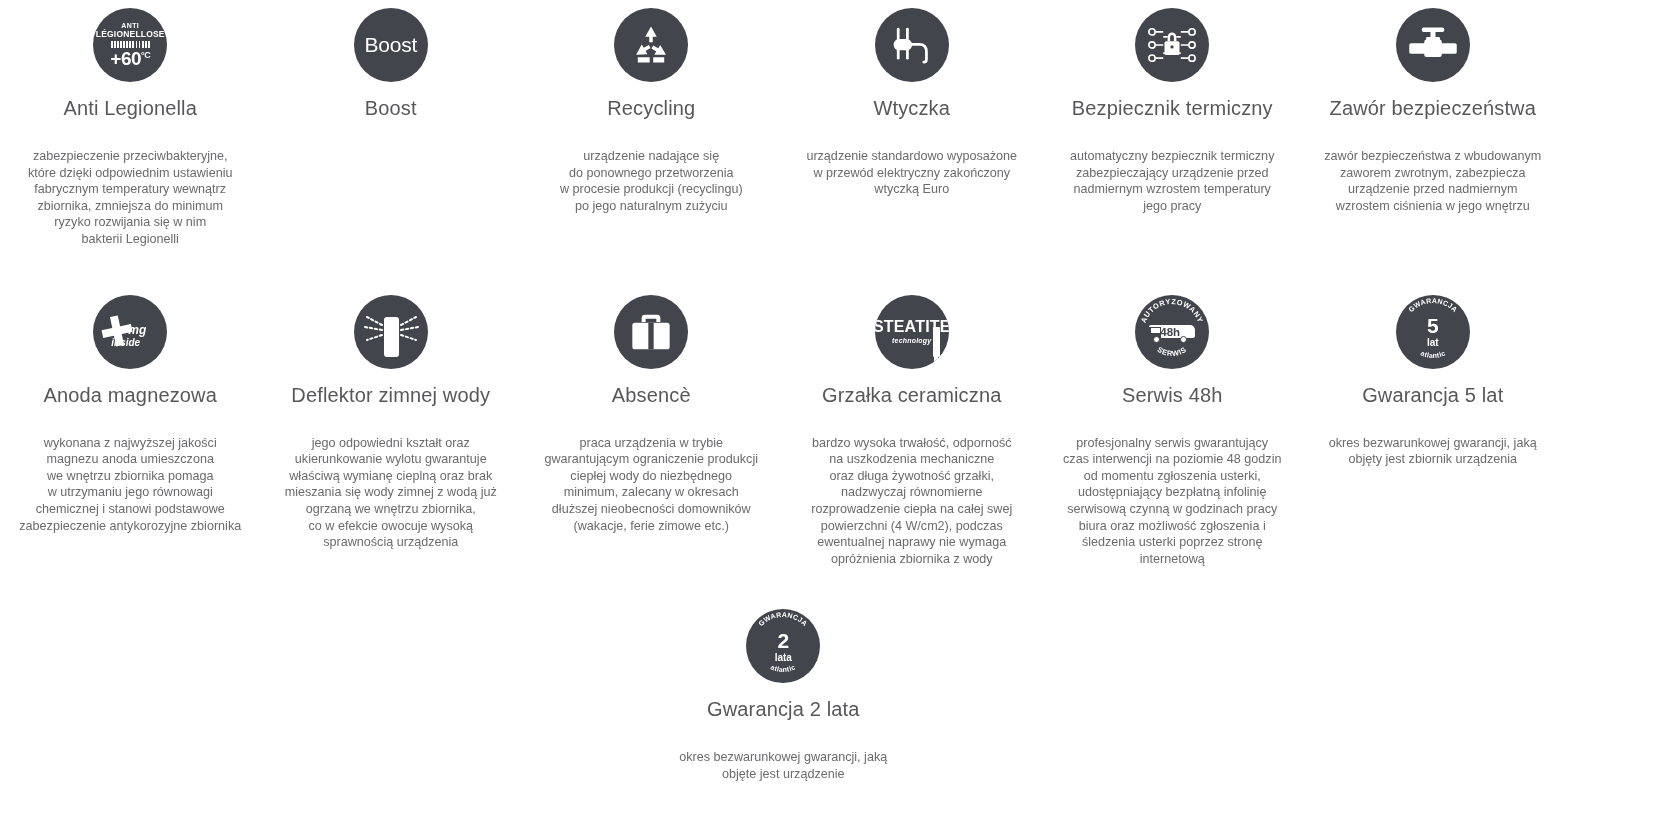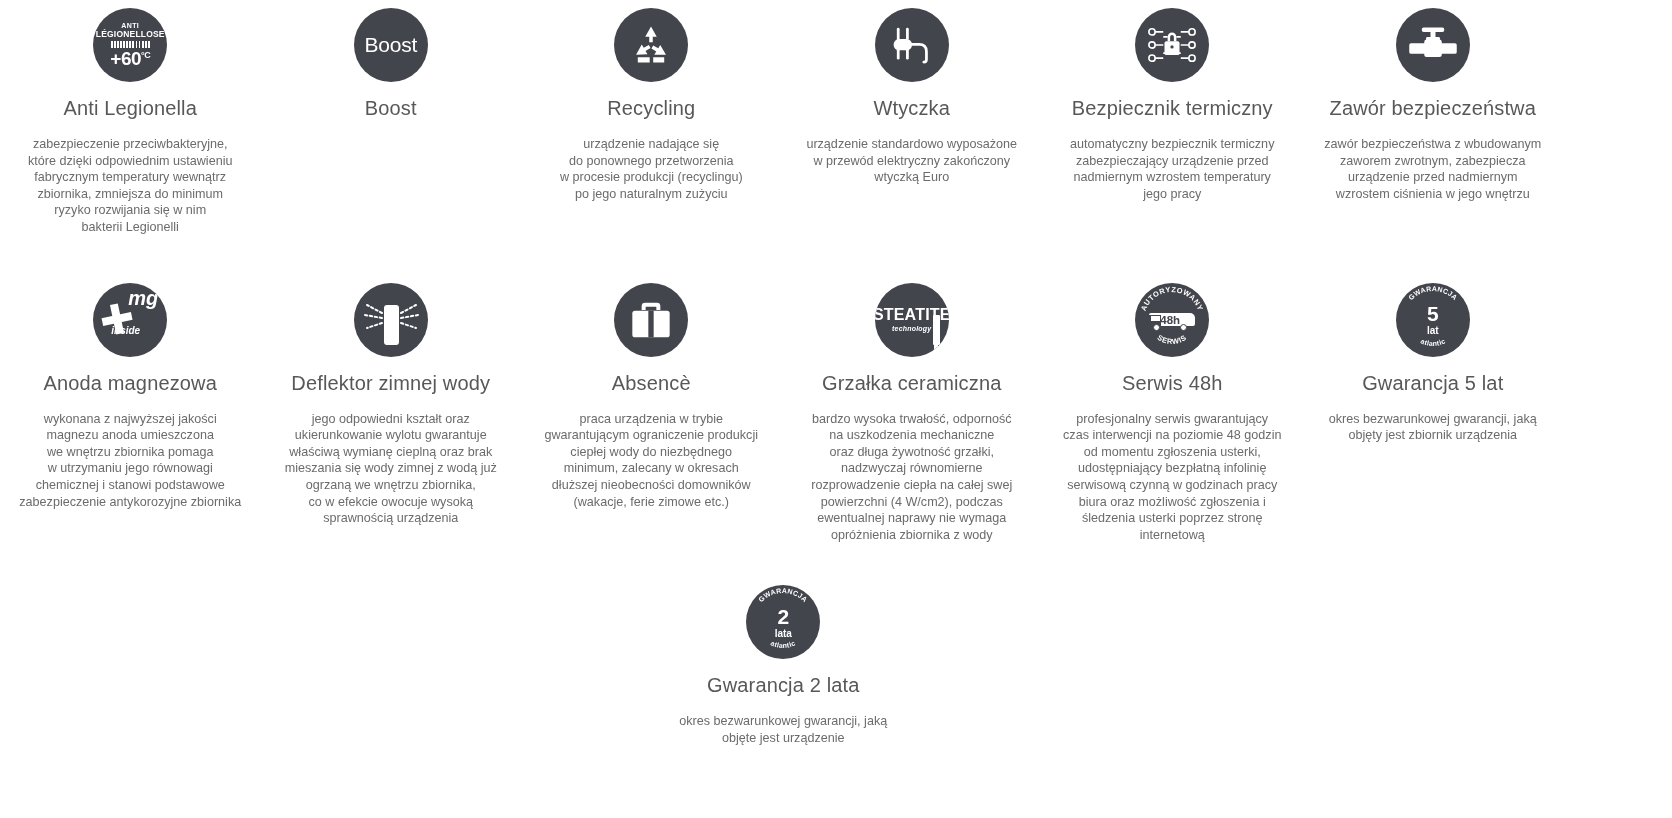--- a/index.html
+++ b/index.html
@@ -58,21 +58,21 @@
   .feature-title {
     margin-top: 14px;
     font-size: 20px;
     font-weight: 400;
     color: #58585a;
     letter-spacing: 0.15px;
     text-align: center;
     line-height: 1.2;
   }
   .feature-desc {
-    margin-top: 16px;
+    margin-top: 28px;
     font-size: 12.6px;
     line-height: 16.6px;
     color: #6b6b6d;
     text-align: center;
     max-width: 232px;
     white-space: pre-line;
   }
 
   
   .al { display:flex; flex-direction:column; align-items:center; justify-content:center; line-height:1; }
@@ -84,21 +84,21 @@
   .al .l3 sup { font-size:9px; vertical-align: super; }
 
   
   .boost-txt { color:#fff; font-size:21px; letter-spacing:-0.2px; }
 
   
   .mg { position:relative; width:74px; height:74px; }
   .mg .plus-v, .mg .plus-h { position:absolute; background:#fff; }
   .mg .plus-v { width:7.5px; height:30px; left:20px; top:21px; transform: rotate(-12deg); }
   .mg .plus-h { width:30px; height:7.5px; left:9px; top:32px; transform: rotate(-12deg); }
-  .mg .mg-t { position:absolute; left:35px; top:4px; color:#fff; font-size:20px; font-style:italic; font-weight:bold; }
+  .mg .mg-t { position:absolute; left:35px; top:28px; color:#fff; font-size:12px; font-style:italic; font-weight:bold; }
   .mg .in-t { position:absolute; left:18px; top:42px; color:#fff; font-size:10px; font-style:italic; font-weight:bold; }
 
   
   .st { display:flex; flex-direction:column; align-items:center; line-height:1; position:relative; }
   .st .s1 { color:#fff; font-size:16px; font-weight:bold; letter-spacing:0.2px; }
   .st .s2 { color:#fff; font-size:7px; font-style:italic; font-weight:bold; margin-top:2px; letter-spacing:.2px;}
   .st .rod { position:absolute; right:11px; top:8px; width:7px; height:30px; background:#fff; border-radius:1px; }
   .st .rod::after{ content:""; position:absolute; left:1.5px; top:30px; width:4px; height:7px; background:#fff; }
 
   

